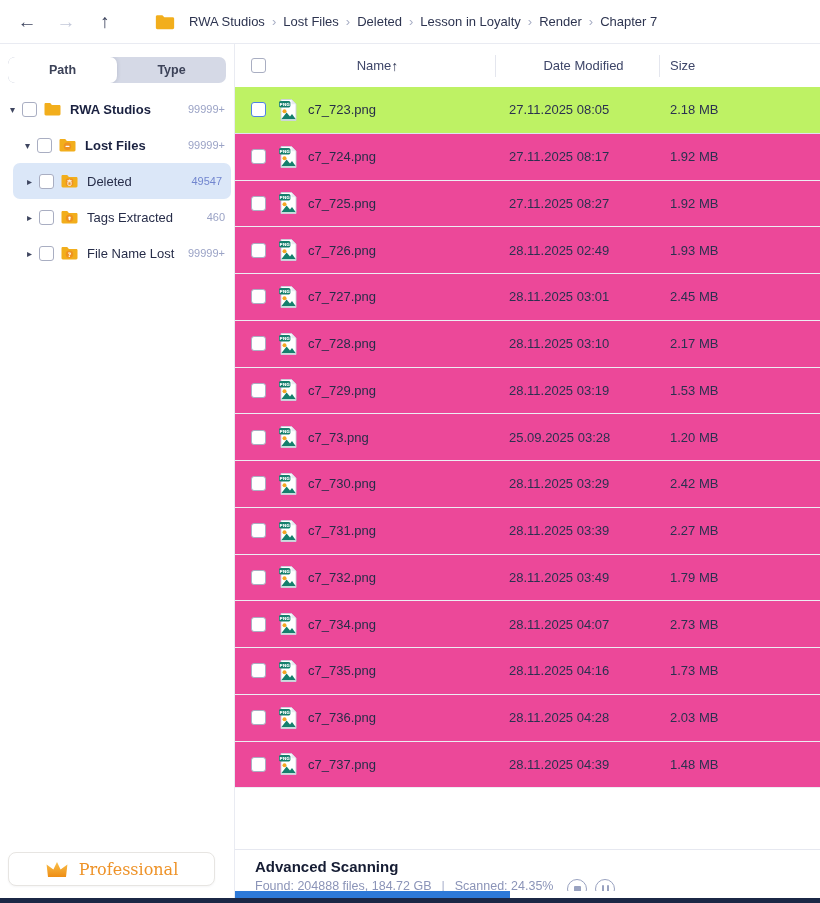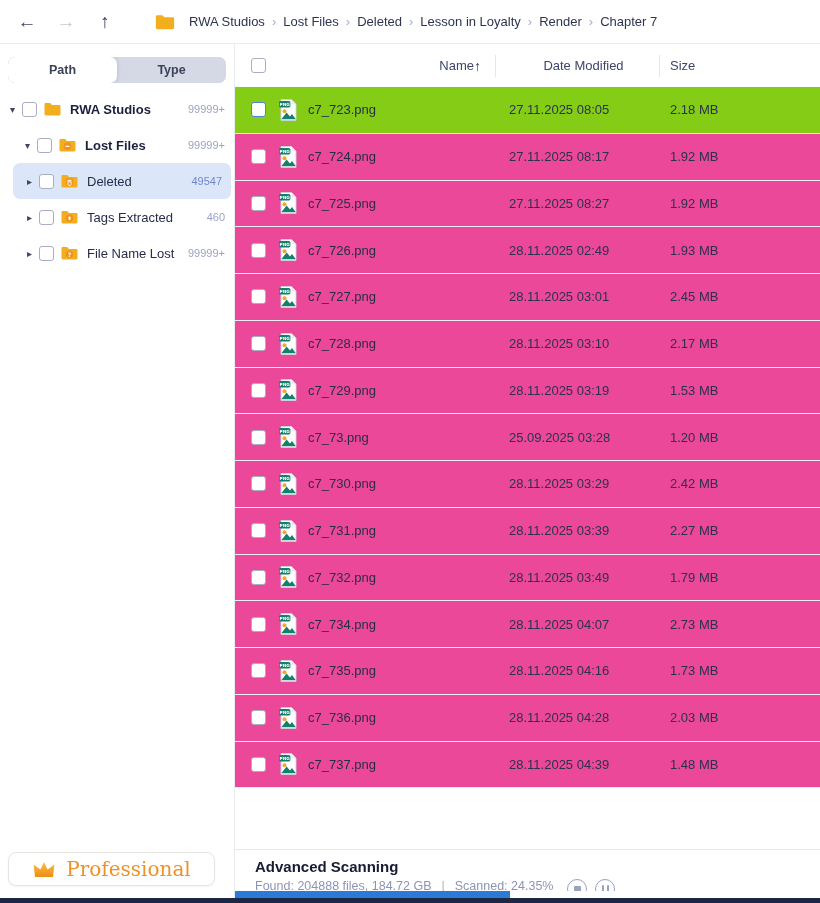--- a/index.html
+++ b/index.html
@@ -58,33 +58,33 @@
     background:#fff; display:inline-block; cursor:pointer;
   }
   .frow.selected .cb { border-color:#4f81e4; }
 
   
   .thead {
     height:43px; display:flex; align-items:center; padding-left:16px;
     font-size:13px; color:#3d4568; background:#fff;
   }
   .thead .cb { margin-right:8px; }
-  .hname { flex:1; display:flex; align-items:center; justify-content:flex-end; padding-right:14px; cursor:pointer; }
+  .hname { flex:1; display:flex; align-items:center; justify-content:center; padding-right:14px; cursor:pointer; }
   .sort { font-weight:bold; color:#2b3252; font-size:14px; }
   .hsep { width:1px; height:22px; background:#e4e6ee; flex:none; }
   .hdate { width:163px; flex:none; padding-left:12px; cursor:pointer;text-align:center; }
   .hsize { width:160px; flex:none; padding-left:10px; cursor:pointer; }
 
   
   .rows { flex:1; overflow:hidden; }
   .frow {
     height:46.75px; display:flex; align-items:center; padding-left:16px;
     border-bottom:1px solid #ededf3; font-size:13px; cursor:pointer; background:#ec4899;
   }
-  .frow.selected { background:#84cc16; border-bottom-color:#e0e2f3; }
+  .frow.selected { background:#bef264; border-bottom-color:#e0e2f3; }
   .frow .cb { margin-right:12px; }
   .ficon { width:21px; flex:none; margin-right:9px; display:flex; }
   .fname { flex:1; color:#272d49; white-space:nowrap; overflow:hidden; }
   .fdate { width:163px; flex:none; padding-left:12px; color:#2b3150; }
   .fsize { width:160px; flex:none; padding-left:10px; color:#2b3150; }
 
   
   .scanbar { height:54px; flex:none; border-top:1px solid #e6e8f0; padding:8px 0 0 20px; background:#fff; }
   .scan-title { font-size:15px; font-weight:bold; color:#151c33; }
   .scan-info { margin-top:4px; font-size:12.5px; color:#8b94b8; display:flex; align-items:flex-start; }
@@ -104,21 +104,21 @@
   .progress-fill { height:100%; background:#2d79d8; }
   .bottom-line { position:absolute; left:0; right:0; bottom:0; height:5px; background:#1b2745; }
 
   
   .pro {
     position:absolute; left:8px; bottom:17px; width:207px; height:34px;
     background:#fff; border:1px solid #e7e5e2; border-radius:8px;
     display:flex; align-items:center; justify-content:center; gap:10px;
     cursor:pointer; box-shadow:0 1px 2px rgba(60,60,80,.05);
   }
-  .pro .pro-label { font-family:"DejaVu Serif", serif; font-size:20px; color:#ee9227; }
+  .pro .pro-label { font-family:"DejaVu Serif", serif; font-size:16px; color:#ee9227; }
 </style>
 </head>
 <body>
 
 <div class="app">
 
   <header class="topbar">
     <span class="nav-btn">←</span>
     <span class="nav-btn disabled">→</span>
     <span class="nav-btn">↑</span>

